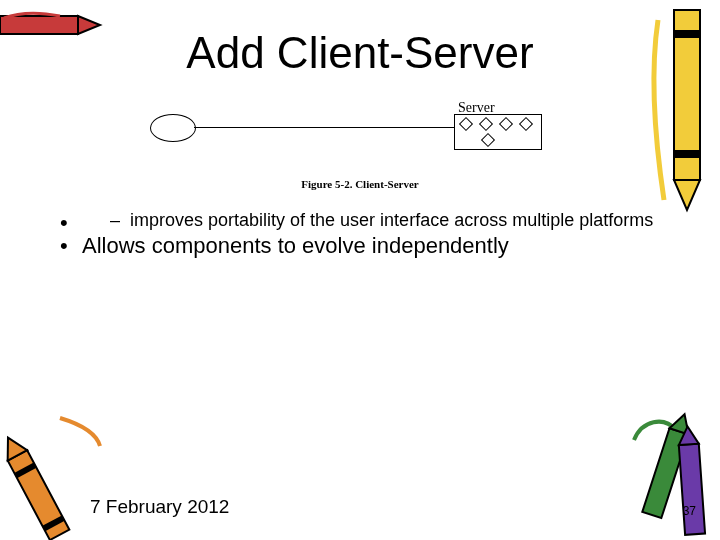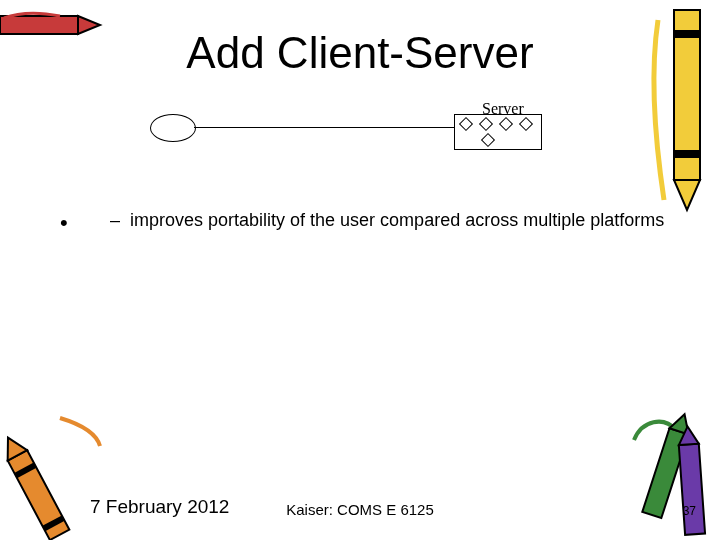--- a/index.html
+++ b/index.html
@@ -40,22 +40,22 @@
   .diagram .client-label {
     position: absolute;
     top: 15px;
     left: 8px;
     font-size: 11px;
     font-family: "Times New Roman", serif;
   }
   .diagram .server-label {
     position: absolute;
     top: 0;
-    left: 332px;
-    font-size: 16px;
+    left: 308px;
+    font-size: 14px;
     font-family: "Times New Roman", serif;
   }
   .diagram .client-shape {
     position: absolute;
     top: 14px;
     left: 0;
     width: 44px;
     height: 26px;
     border: 1px solid #000;
     border-radius: 50%;
@@ -231,28 +231,29 @@
     <div class="link"></div>
     <div class="server-shape">
       <div class="diamond"></div>
       <div class="diamond"></div>
       <div class="diamond"></div>
       <div class="diamond"></div>
       <div class="diamond"></div>
     </div>
   </div>
 
+  <div class="caption">Figure 5-2. Client-Server</div>
 
   <div class="body">
     <ul>
       <li>
         <ul>
-          <li>improves portability of the user compared across multiple platforms</li>
+          <li>improves portability of the user interface across multiple platforms</li>
         </ul>
       </li>
+      <li>Allows components to evolve independently</li>
     </ul>
   </div>
 
   <div class="footer-left">7 February 2012</div>
-  <div class="footer-center">Kaiser: COMS E 6125</div>
   <div class="footer-right">37</div>
 
 </div>
 
 </body></html>

